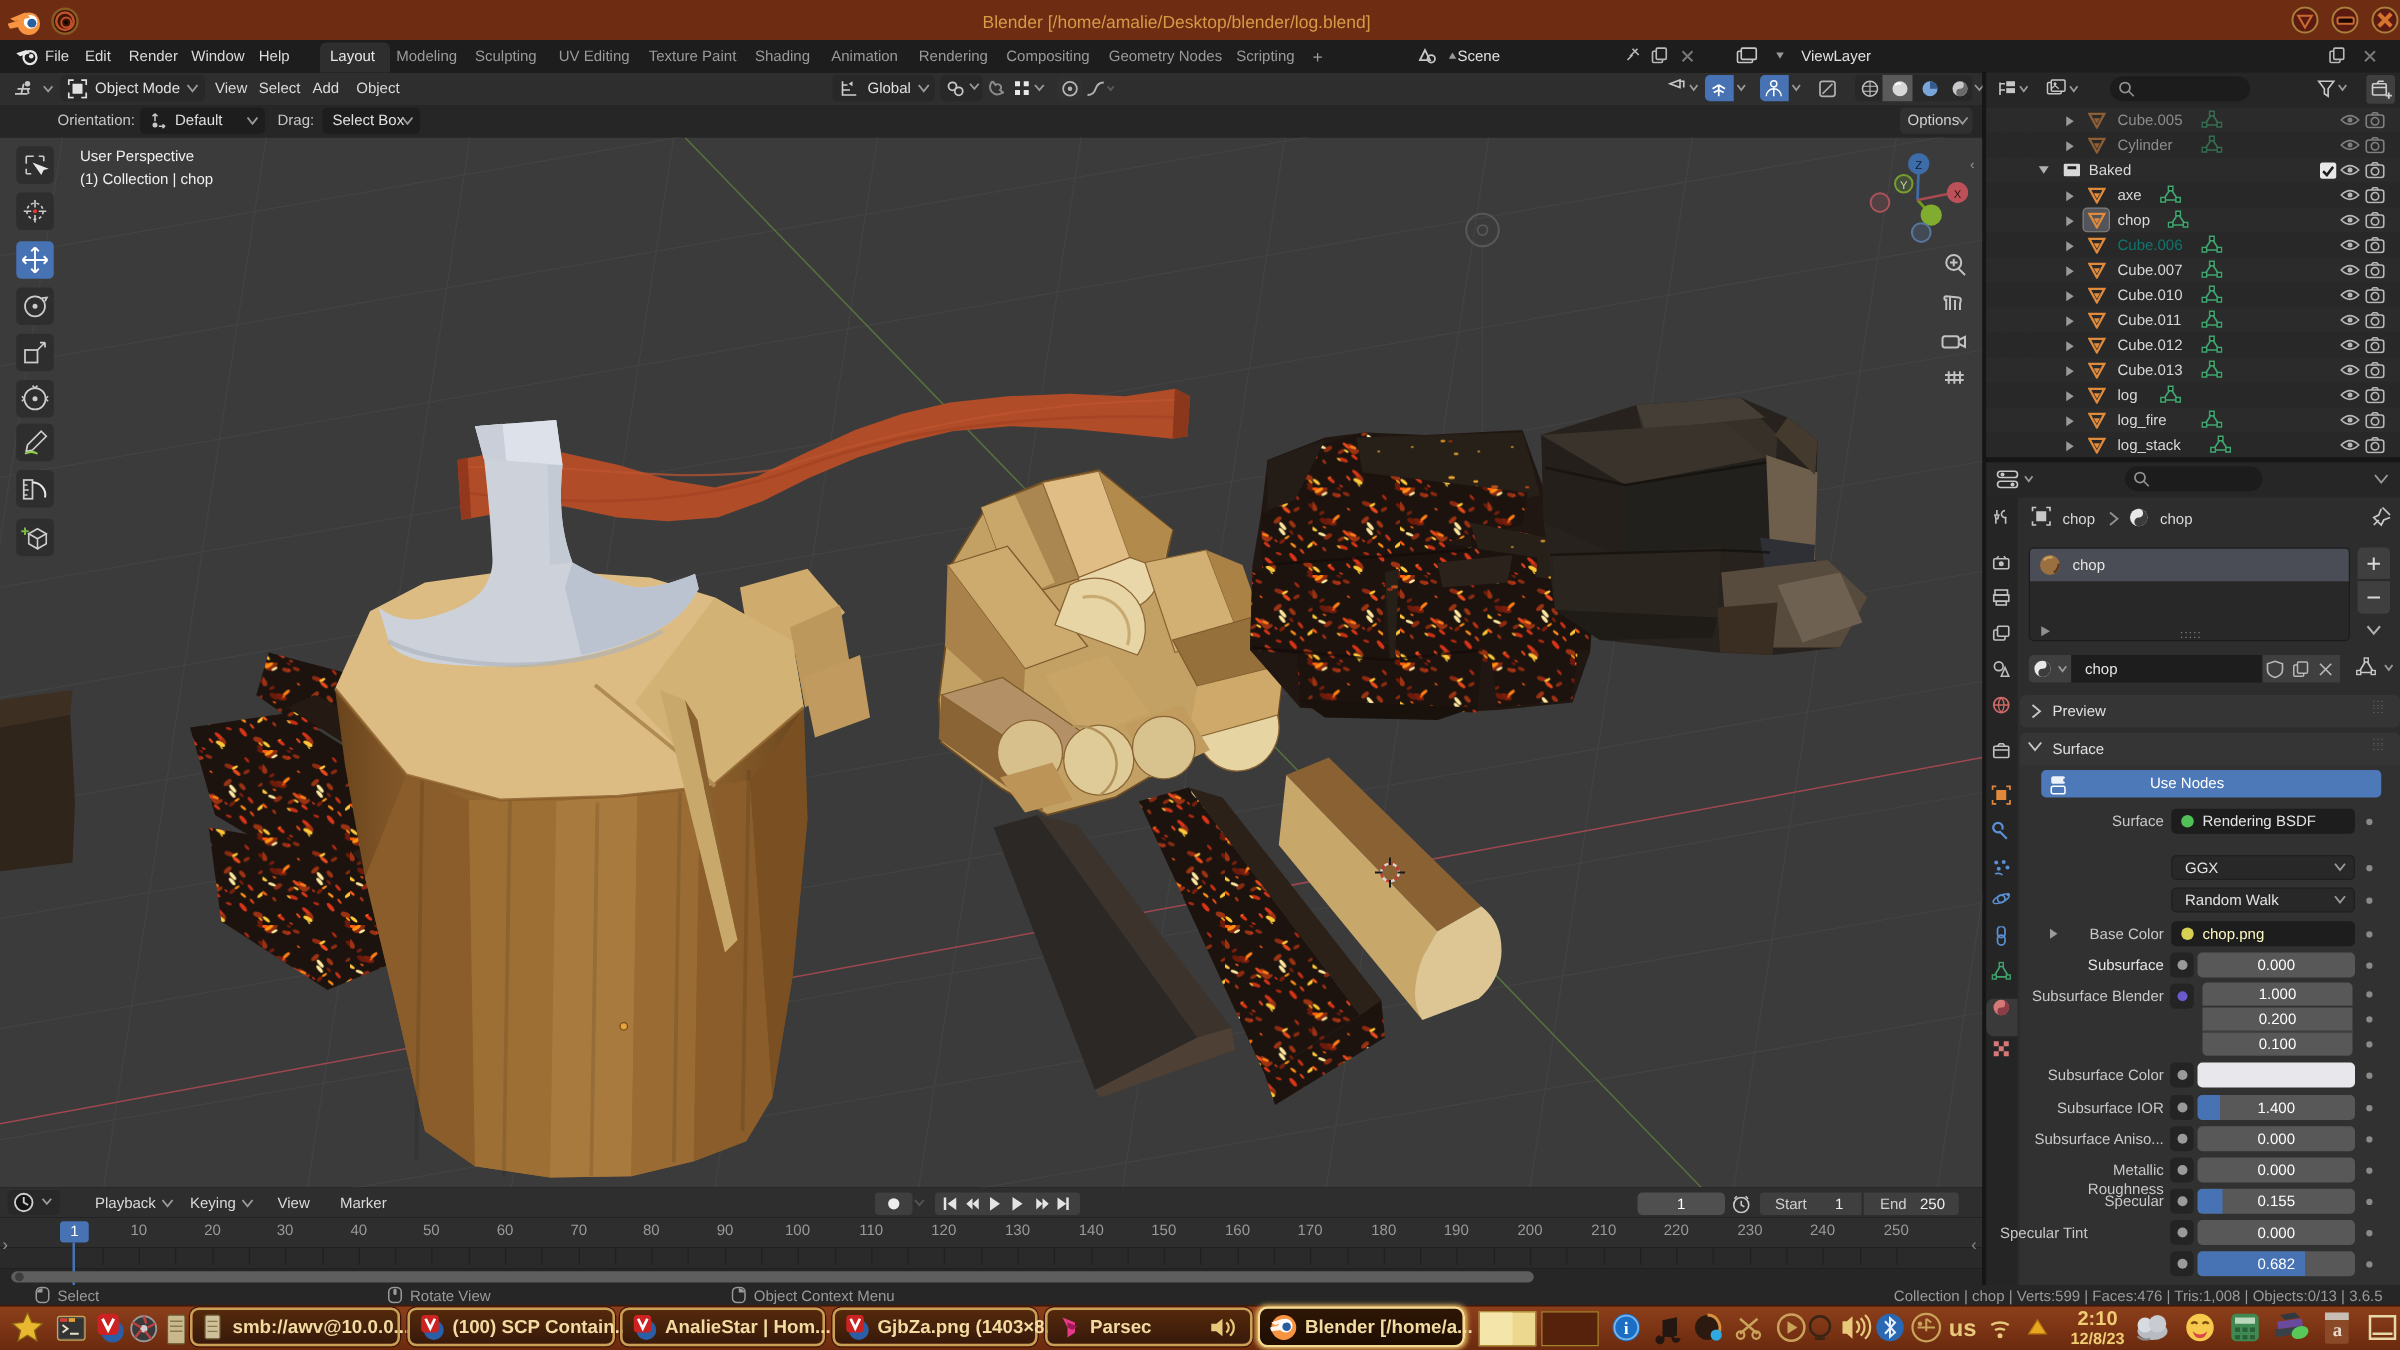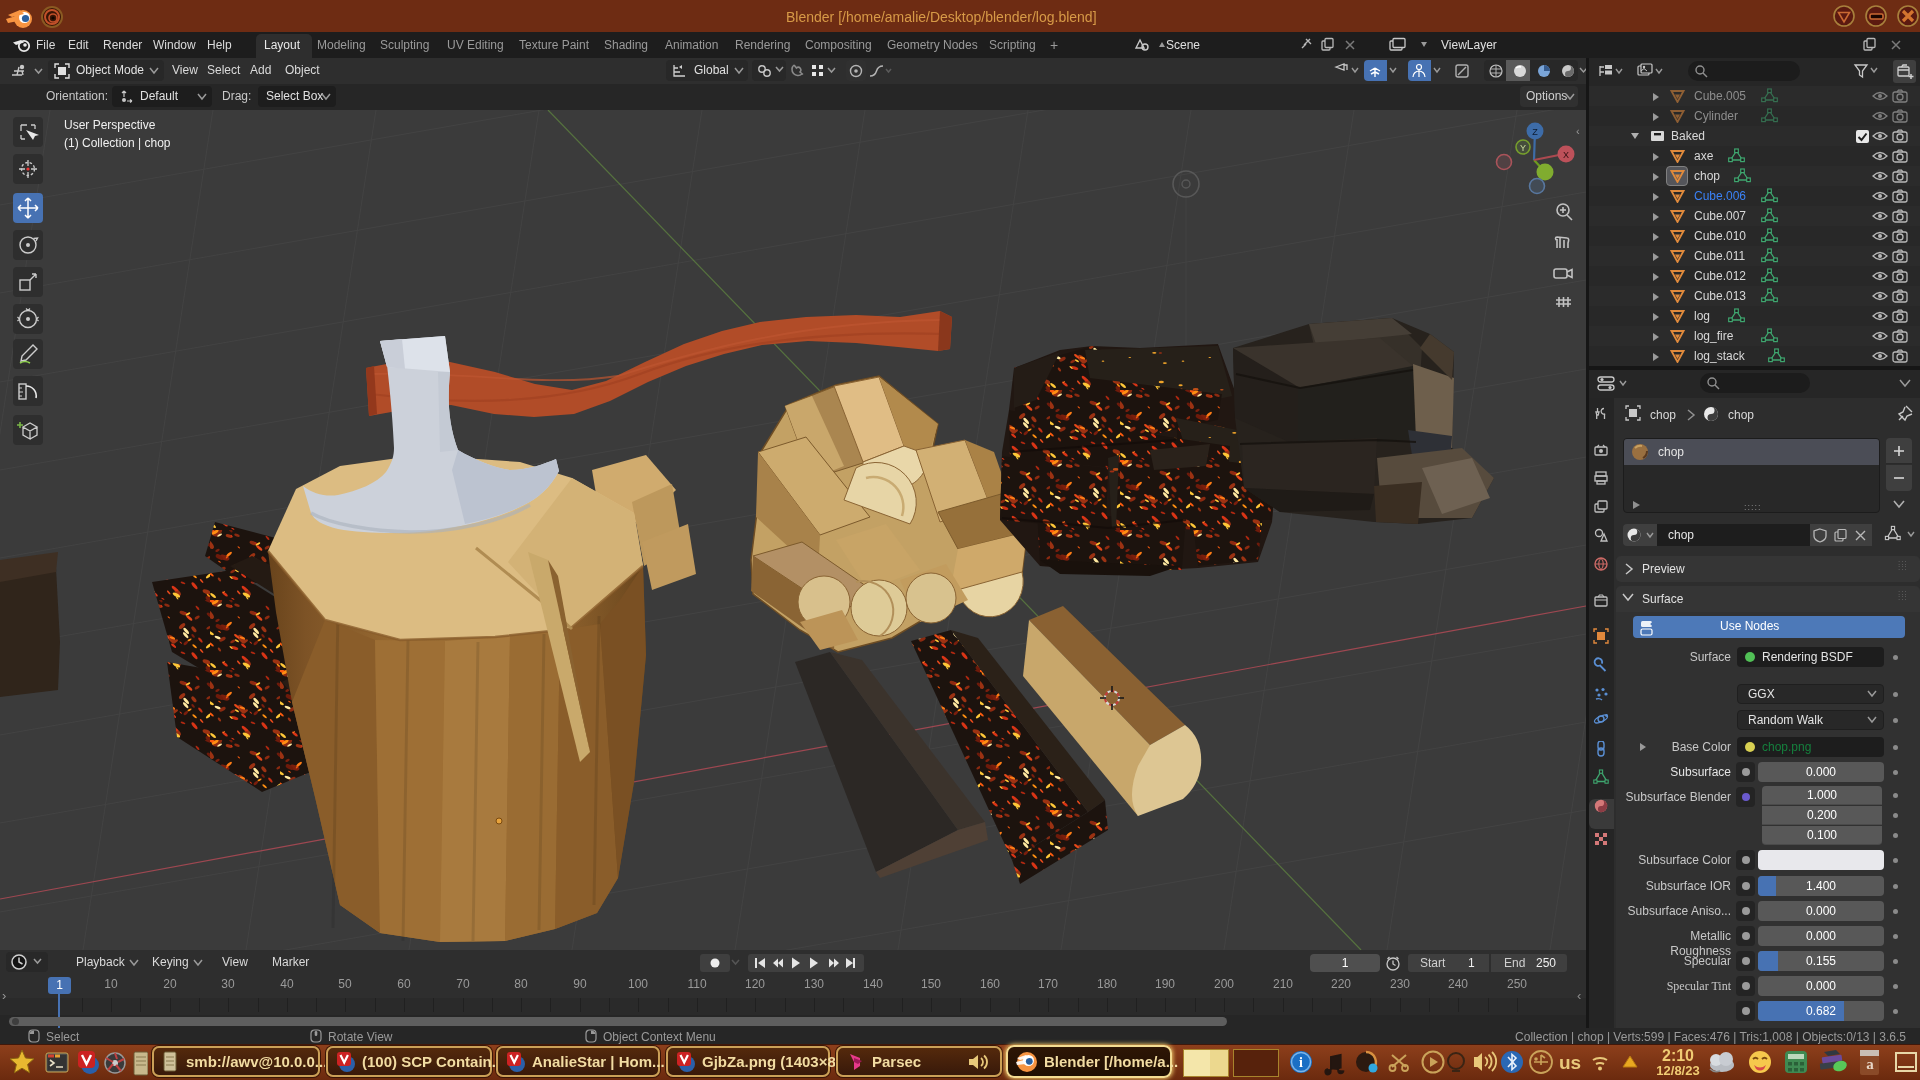--- a/index.html
+++ b/index.html
@@ -960,21 +960,21 @@
       <path d="M5 3 l1.5 -1.8 h3 L11 3" fill="none" stroke="#b8b8b8" stroke-width="1.3"></path>
   </svg>
 <div class="ab" style="left:1589px;top:186px;width:331px;height:20px;background:#282828;"></div>
 <svg class="ab" style="left:1652px;top:192px" width="8" height="10" viewBox="0 0 8 10">
     <path d="M1 1 v8 l6 -4 Z" fill="#9a9a9a"></path>
   </svg>
 <svg class="ab" style="left:1670px;top:189px;opacity:1" width="15" height="14" viewBox="0 0 15 14">
           <path d="M1.5 2 L13.5 2 L7.5 13 Z" fill="none" stroke="#e08a3c" stroke-width="1.8"></path>
     <path d="M5 5.5 L10 5.5 L7.5 10 Z" fill="#e08a3c"></path>
   </svg>
-<div class="ab" style="left:1694px;top:189px;color:#3b82f6;">Cube.006</div>
+<div class="ab" style="left:1694px;top:189px;color:#0f766e;">Cube.006</div>
 <svg class="ab" style="left:1761px;top:188px;opacity:1" width="17" height="16" viewBox="0 0 17 16">
           <path d="M8.5 3 L14.5 12 L2.5 12 Z" fill="none" stroke="#3fa66f" stroke-width="1.3"></path>
           <rect x="6.7" y="1" width="3.6" height="3.6" fill="#1d1d1d" stroke="#3fa66f" stroke-width="1.2"></rect>
           <rect x="12.7" y="10" width="3.6" height="3.6" fill="#1d1d1d" stroke="#3fa66f" stroke-width="1.2"></rect>
           <rect x="0.7" y="10" width="3.6" height="3.6" fill="#1d1d1d" stroke="#3fa66f" stroke-width="1.2"></rect>
   </svg>
 <svg class="ab" style="left:1872px;top:190px;opacity:1" width="16" height="12" viewBox="0 0 16 12">
       <path d="M1 6 Q8 -1 15 6 Q8 13 1 6 Z" fill="none" stroke="#b8b8b8" stroke-width="1.3"></path>
     <circle cx="8" cy="6" r="2" fill="#b8b8b8"></circle>
   </svg>
@@ -1363,21 +1363,21 @@
   </svg>
 <div class="ab" style="left:1893px;top:655px;width:5px;height:5px;background:#8a8a8a;border-radius:50%;"></div>
 <div class="ab" style="left:1893px;top:692px;width:5px;height:5px;background:#8a8a8a;border-radius:50%;"></div>
 <div class="ab" style="left:1893px;top:718px;width:5px;height:5px;background:#8a8a8a;border-radius:50%;"></div>
 <svg class="ab" style="left:1639px;top:742px" width="8" height="10" viewBox="0 0 8 10">
     <path d="M1 1 v8 l6 -4 Z" fill="#9a9a9a"></path>
   </svg>
 <div class="ab" style="left:1616px;top:740px;width:115px;text-align:right;color:#c8c8c8;">Base Color</div>
 <div class="ab" style="left:1737px;top:737px;width:147px;height:20px;background:#1d1d1d;border-radius:4px;"></div>
 <div class="ab" style="left:1745px;top:742px;width:10px;height:10px;background:#d8d052;border-radius:50%;"></div>
-<div class="ab" style="left:1762px;top:740px;color:#15803d;">chop.png</div>
+<div class="ab" style="left:1762px;top:740px;color:#fef9c3;">chop.png</div>
 <div class="ab" style="left:1893px;top:745px;width:5px;height:5px;background:#8a8a8a;border-radius:50%;"></div>
 <div class="ab" style="left:1600px;top:765px;width:131px;text-align:right;color:#e5e5e5;">Subsurface</div>
 <div class="ab" style="left:1736px;top:762px;width:19px;height:20px;background:#242424;border-radius:4px;"></div>
 <div class="ab" style="left:1742px;top:768px;width:8px;height:8px;background:#9a9a9a;border-radius:50%;"></div>
 <div class="ab" style="left:1758px;top:762px;width:126px;height:20px;background:#585858;border-radius:4px;overflow:hidden;">
     <div style="position:absolute;left:0;top:3px;width:126px;text-align:center;color:#fff;">0.000</div>
   </div>
 <div class="ab" style="left:1893px;top:770px;width:5px;height:5px;background:#8a8a8a;border-radius:50%;"></div>
 <div class="ab" style="left:1600px;top:790px;width:131px;text-align:right;color:#c8c8c8;">Subsurface Blender</div>
 <div class="ab" style="left:1736px;top:787px;width:19px;height:20px;background:#242424;border-radius:4px;"></div>
@@ -1416,21 +1416,21 @@
   </div>
 <div class="ab" style="left:1893px;top:934px;width:5px;height:5px;background:#8a8a8a;border-radius:50%;"></div>
 <div class="ab" style="left:1600px;top:954px;width:131px;text-align:right;color:#c8c8c8;">Specular</div>
 <div class="ab" style="left:1736px;top:951px;width:19px;height:20px;background:#242424;border-radius:4px;"></div>
 <div class="ab" style="left:1742px;top:957px;width:8px;height:8px;background:#9a9a9a;border-radius:50%;"></div>
 <div class="ab" style="left:1758px;top:951px;width:126px;height:20px;background:#585858;border-radius:4px;overflow:hidden;">
     <div style="position:absolute;left:0;top:0;width:20px;height:20px;background:#4772b3;"></div>
     <div style="position:absolute;left:0;top:3px;width:126px;text-align:center;color:#fff;">0.155</div>
   </div>
 <div class="ab" style="left:1893px;top:959px;width:5px;height:5px;background:#8a8a8a;border-radius:50%;"></div>
-<div class="ab" style="left:1600px;top:979px;width:131px;text-align:right;color:#c8c8c8;font-family:Liberation Serif, serif;">Specular Tint</div>
+<div class="ab" style="left:1600px;top:979px;width:131px;color:#c8c8c8;">Specular Tint</div>
 <div class="ab" style="left:1736px;top:976px;width:19px;height:20px;background:#242424;border-radius:4px;"></div>
 <div class="ab" style="left:1742px;top:982px;width:8px;height:8px;background:#9a9a9a;border-radius:50%;"></div>
 <div class="ab" style="left:1758px;top:976px;width:126px;height:20px;background:#585858;border-radius:4px;overflow:hidden;">
     <div style="position:absolute;left:0;top:3px;width:126px;text-align:center;color:#fff;">0.000</div>
   </div>
 <div class="ab" style="left:1893px;top:984px;width:5px;height:5px;background:#8a8a8a;border-radius:50%;"></div>
 <div class="ab" style="left:1600px;top:944px;width:131px;text-align:right;color:#c8c8c8;">Roughness</div>
 <div class="ab" style="left:1736px;top:1001px;width:19px;height:20px;background:#242424;border-radius:4px;"></div>
 <div class="ab" style="left:1742px;top:1007px;width:8px;height:8px;background:#9a9a9a;border-radius:50%;"></div>
 <div class="ab" style="left:1758px;top:1001px;width:126px;height:20px;background:#585858;border-radius:4px;overflow:hidden;">

